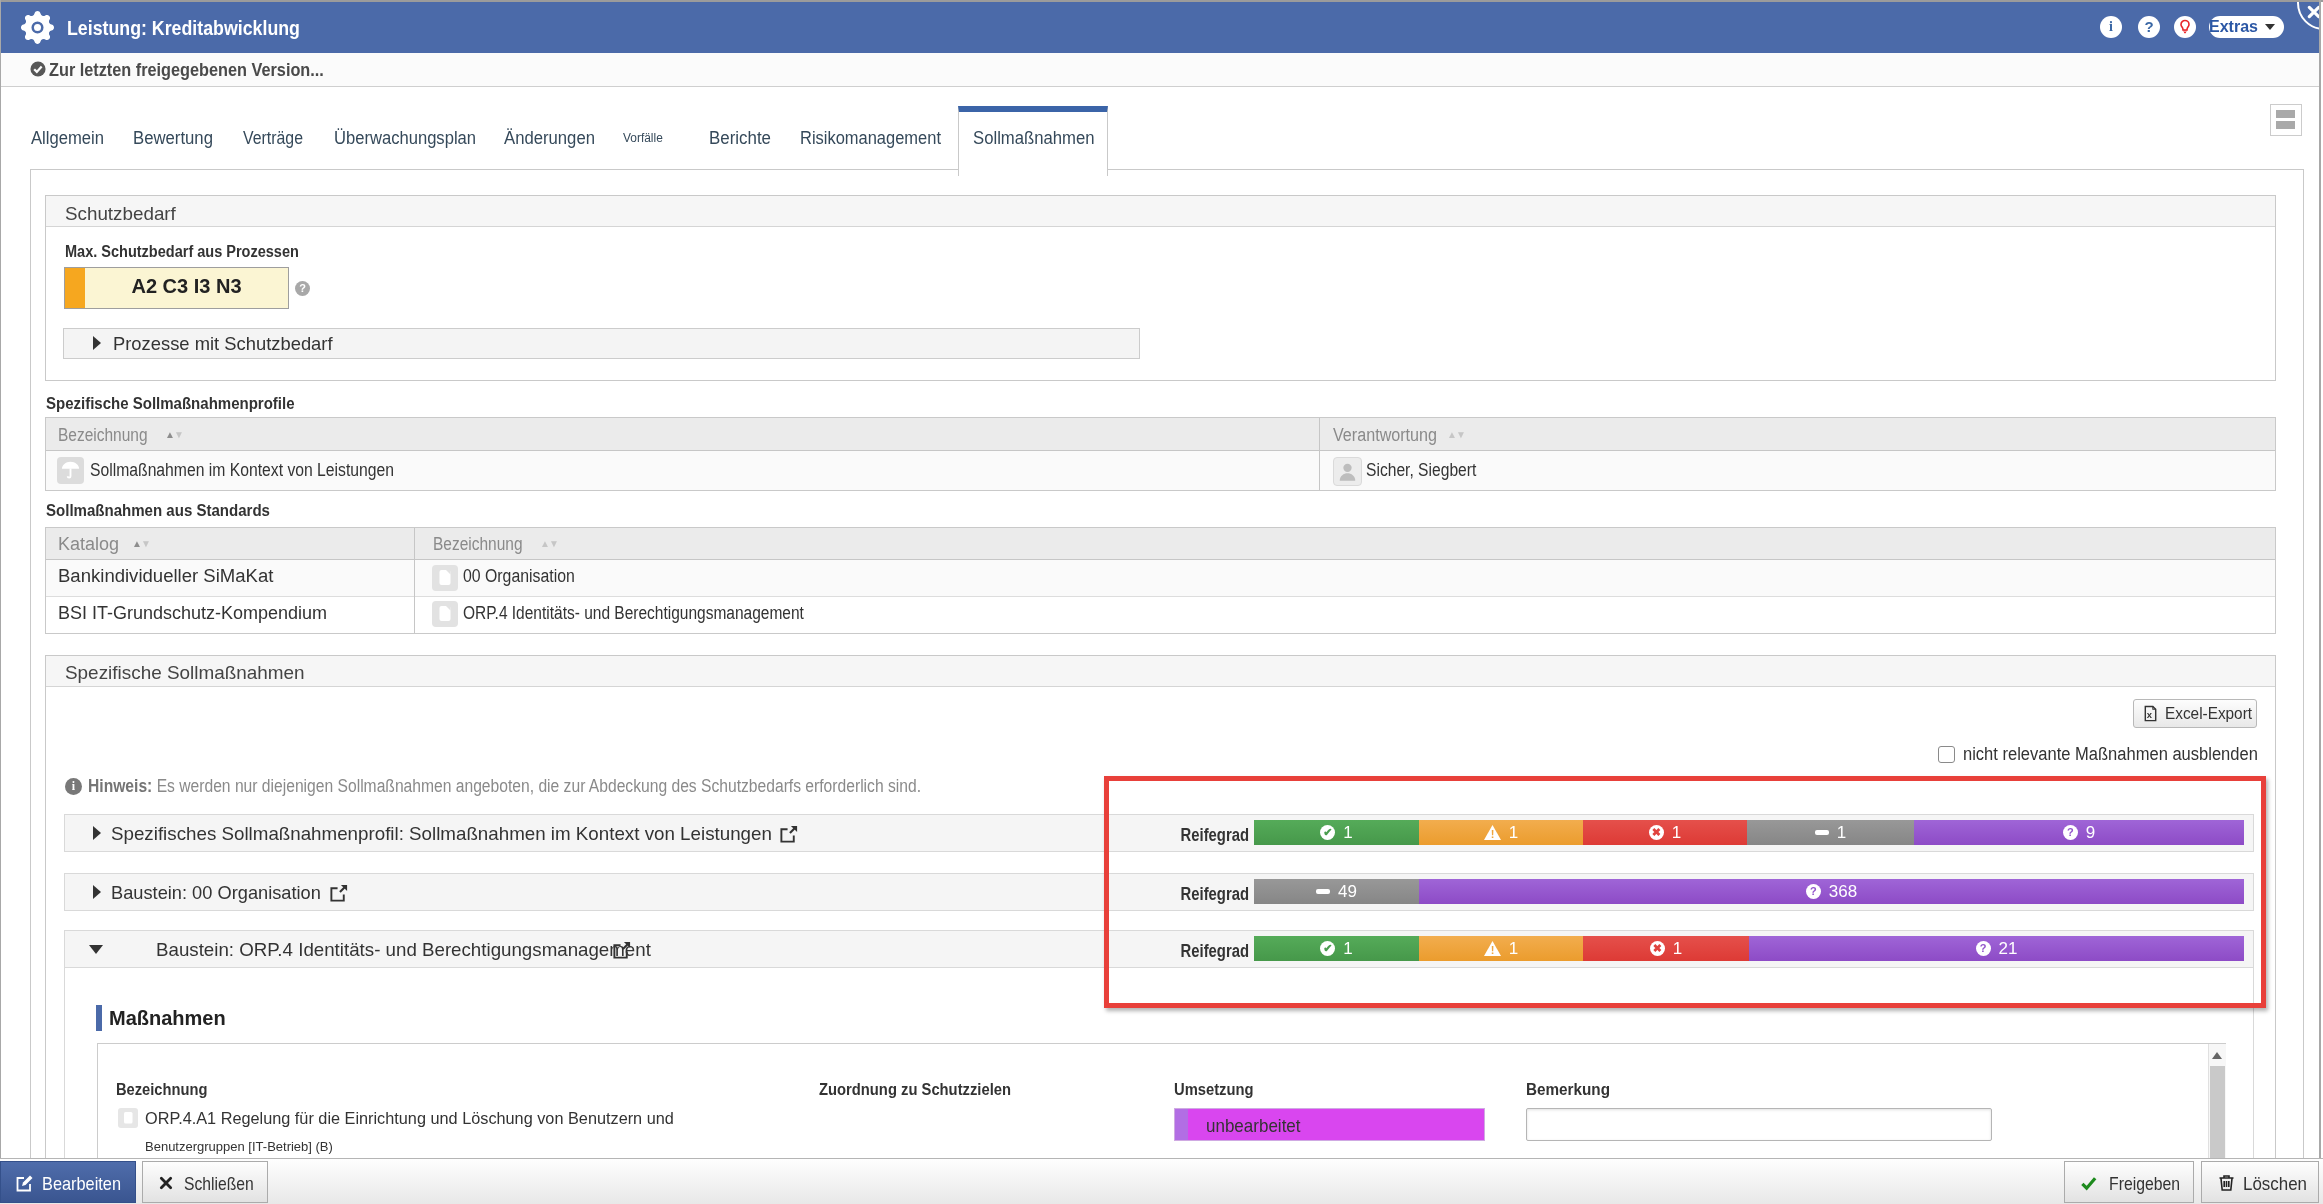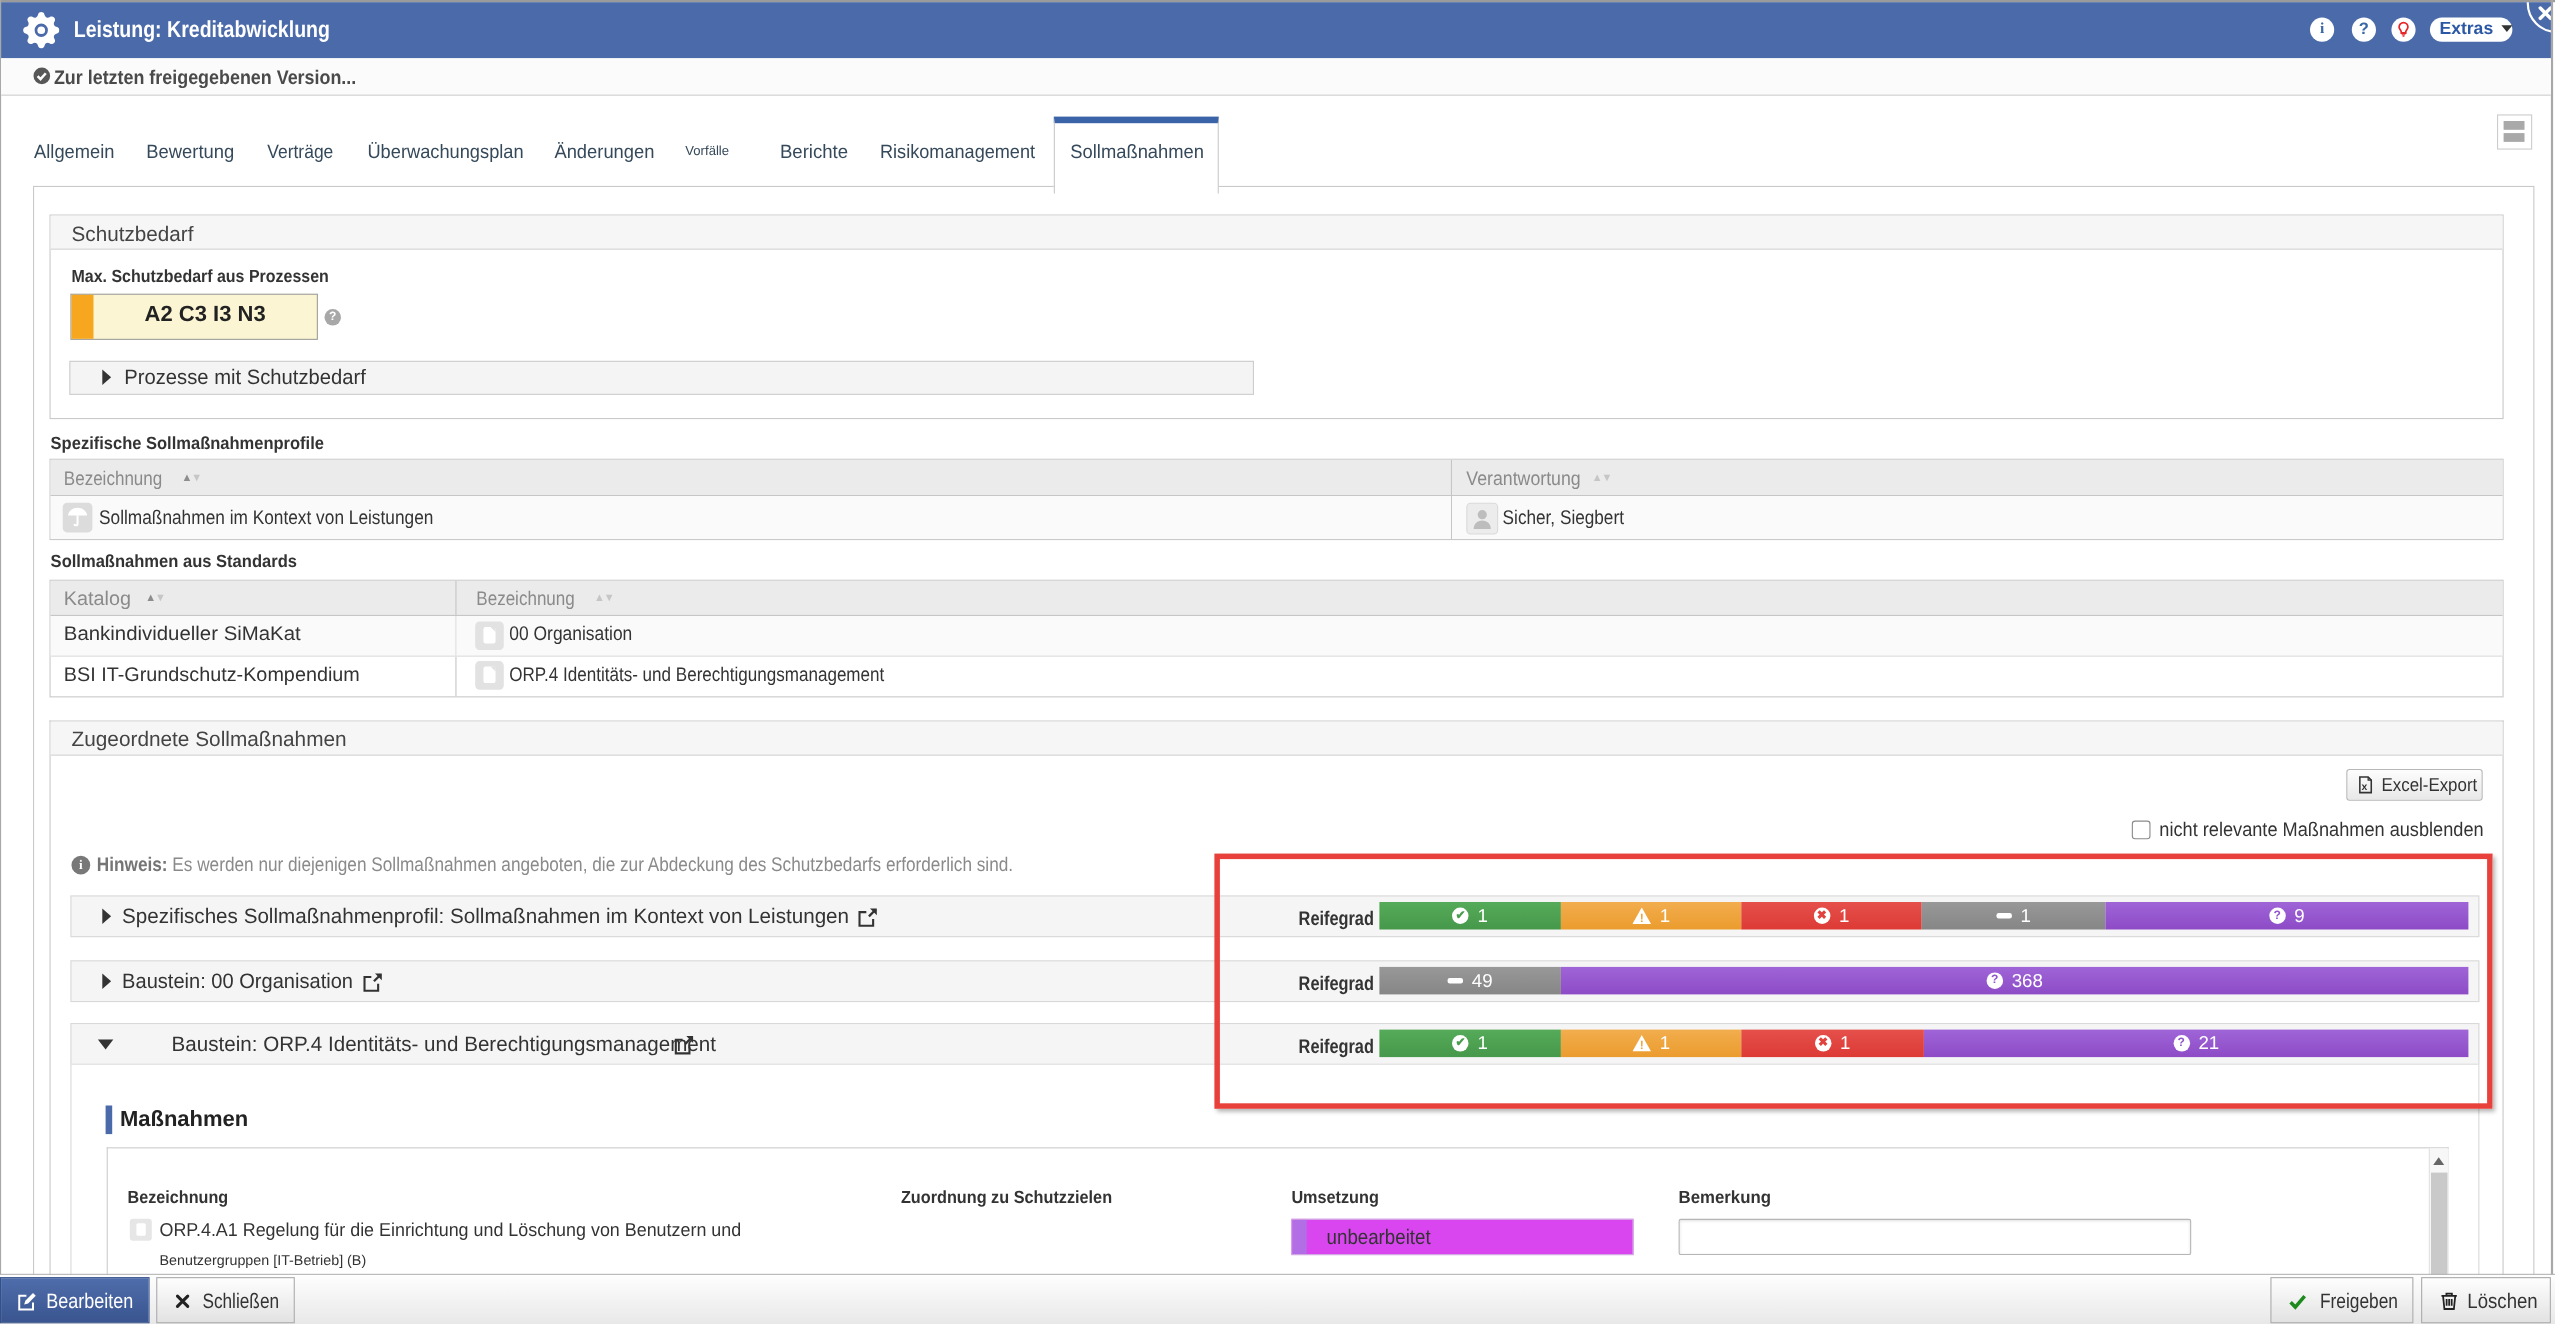--- a/index.html
+++ b/index.html
@@ -26,21 +26,21 @@
     </svg>
     <div class="abs" style="left:66px;top:14px;"><span class="s" style="font-size:21px;font-weight:bold;color:#fff;transform:scaleX(.846);">Leistung: Kreditabwicklung</span></div>
     <div class="abs" style="left:2099px;top:14px;width:22px;height:22px;border-radius:50%;background:#fff;text-align:center;line-height:22px;font-size:14px;font-weight:bold;color:#3a67a5;font-family:'Liberation Serif',serif;">i</div>
     <div class="abs" style="left:2137px;top:14px;width:22px;height:22px;border-radius:50%;background:#fff;text-align:center;line-height:22px;font-size:15px;font-weight:bold;color:#3a67a5;">?</div>
     <div class="abs" style="left:2173px;top:14px;width:22px;height:22px;border-radius:50%;background:#fff;">
       <svg width="22" height="22" viewBox="0 0 22 22">
           <path fill="none" stroke="#e8262a" stroke-width="1.6" d="M11 4.5a4 4 0 0 1 4 4c0 1.8-1.2 2.5-1.7 3.7-.2.5-.3 1-.3 1.8h-4c0-.8-.1-1.3-.3-1.8C8.2 11 7 10.3 7 8.5a4 4 0 0 1 4-4z"></path>
           <path fill="#e8262a" d="M9.3 14.5h3.4v1h-3.4zM9.8 16h2.4l-.5 1.3h-1.4z"></path>
         </svg>
     </div>
-    <div class="abs" style="left:2208px;top:14px;width:75px;height:22px;border-radius:11px;background:#fff;text-align:right;line-height:22px;">
+    <div class="abs" style="left:2208px;top:14px;width:75px;height:22px;border-radius:11px;background:#fff;text-align:left;line-height:22px;">
       <span style="font-size:16px;font-weight:bold;color:#2b57a5;">Extras</span>
       <span style="display:inline-block;width:0;height:0;border-left:5px solid transparent;border-right:5px solid transparent;border-top:6px solid #333;vertical-align:middle;margin-left:3px;margin-top:-2px;"></span>
     </div>
     <div class="abs" style="left:2296px;top:-26px;width:50px;height:50px;border-radius:50%;border:2.5px solid #fff;"></div>
     <svg class="abs" style="left:2306px;top:3px;" width="14" height="14" viewBox="0 0 15 15">
         <path stroke="#fff" stroke-width="3.4" stroke-linecap="round" d="M2.5 2.5l10 10M12.5 2.5l-10 10"></path>
       </svg>
   </div>
 
   <div class="abs" style="left:1px;top:53px;width:2318px;height:33px;background:#fbfbfb;border-bottom:1px solid #cfcfcf;"></div>
@@ -133,21 +133,21 @@
       <svg width="26" height="26" viewBox="0 0 26 26">
           <rect x="7.5" y="5" width="11" height="15" rx="2" fill="#fff"></rect>
           <path d="M14 5h4.5v4.5z" fill="#e2e2e2"></path>
         </svg>
     </div>
     <div class="abs" style="left:417px;top:75px;"><span class="s" style="font-size:18px;color:#333;transform:scaleX(.861);">ORP.4 Identitäts- und Berechtigungsmanagement</span></div>
   </div>
 
   <div class="abs" style="left:45px;top:655px;width:2229px;height:549px;border:1px solid #c9c9c9;border-bottom:none;background:#fff;">
     <div class="abs" style="left:0;top:0;width:100%;height:30px;background:#f6f6f6;border-bottom:1px solid #d5d5d5;"></div>
-    <div class="abs" style="left:19px;top:6px;"><span class="s" style="font-size:19px;color:#444;transform:scaleX(.995);">Zugeordnete Sollmaßnahmen</span></div>
+    <div class="abs" style="left:19px;top:6px;"><span class="s" style="font-size:19px;color:#444;transform:scaleX(.995);">Spezifische Sollmaßnahmen</span></div>
   </div>
 
   <div class="abs" style="left:2133px;top:699px;width:122px;height:27px;border:1px solid #b8b8b8;border-radius:3px;background:linear-gradient(#fdfdfd,#e8e8e8);">
     <svg class="abs" style="left:8px;top:5px;" width="17" height="17" viewBox="0 0 18 18">
         <path fill="none" stroke="#333" stroke-width="1.5" d="M3.5 1.5h8l3 3v12h-11z"></path>
         <path fill="none" stroke="#333" stroke-width="1.2" d="M11.5 1.5v3h3"></path>
         <text x="5" y="13.5" font-size="10" font-weight="bold" fill="#333" font-family="Liberation Sans">x</text>
       </svg>
     <div class="abs" style="left:31px;top:4px;"><span class="s" style="font-size:17px;color:#333;transform:scaleX(.903);">Excel-Export</span></div>
   </div>

